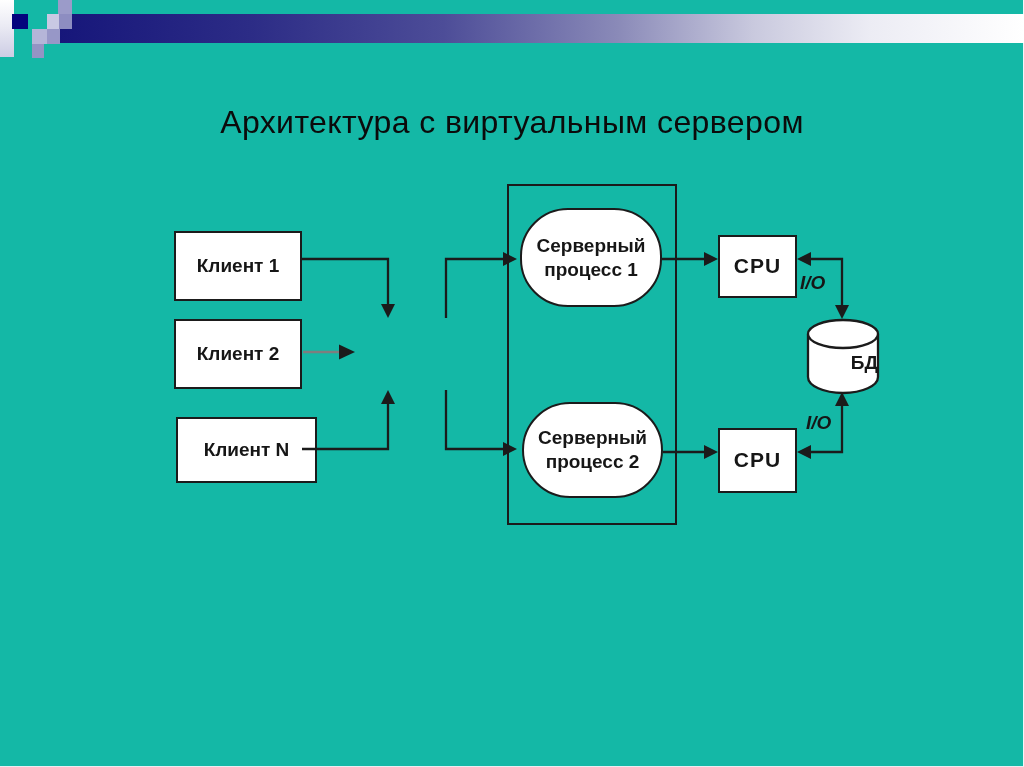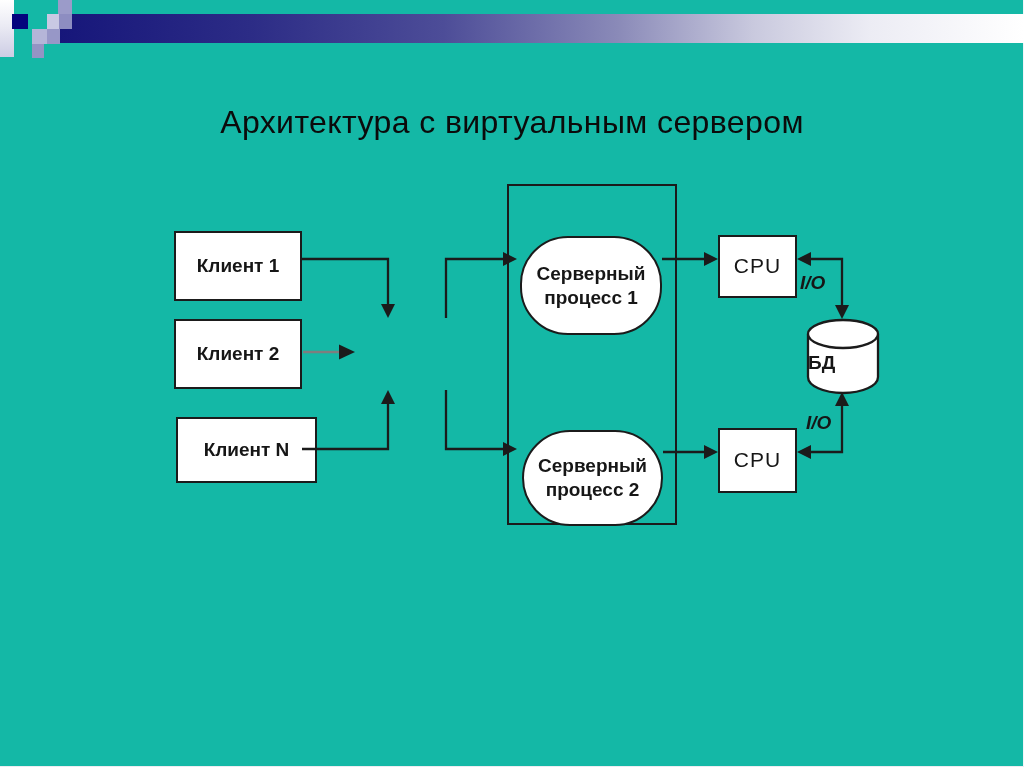--- a/index.html
+++ b/index.html
@@ -51,23 +51,23 @@
     display: flex;
     align-items: center;
     justify-content: center;
     text-align: center;
     font-size: 19px;
     font-weight: 700;
     color: #161616;
     line-height: 1.25;
     z-index: 2;
   }
-  .stadium { border-radius: 48px; margin-top: 28px; }
+  .stadium { border-radius: 48px; }
   .stadium .lbl { max-width: 112px; }
-  .cpu { font-size: 21px; font-weight: 400; letter-spacing: 1px; }
+  .cpu { font-size: 21px; font-weight: 700; letter-spacing: 1px; }
   .group-rect {
     position: absolute;
     box-sizing: border-box;
     border: 2px solid #1b1b1b;
     background: transparent;
     z-index: 1;
   }
   .connectors {
     position: absolute;
     left: 0; top: 0;
@@ -81,21 +81,21 @@
     font-weight: 700;
     font-style: italic;
     color: #161616;
   }
   .db-label {
     position: absolute;
     z-index: 4;
     font-size: 19px;
     font-weight: 700;
     color: #161616;
-    text-align: left;
+    text-align: right;
   }
 </style>
 </head>
 <body>
 
 <div class="slide">
 
   <div class="decor">
     <div class="strip"></div>
     <div class="bar"></div>

